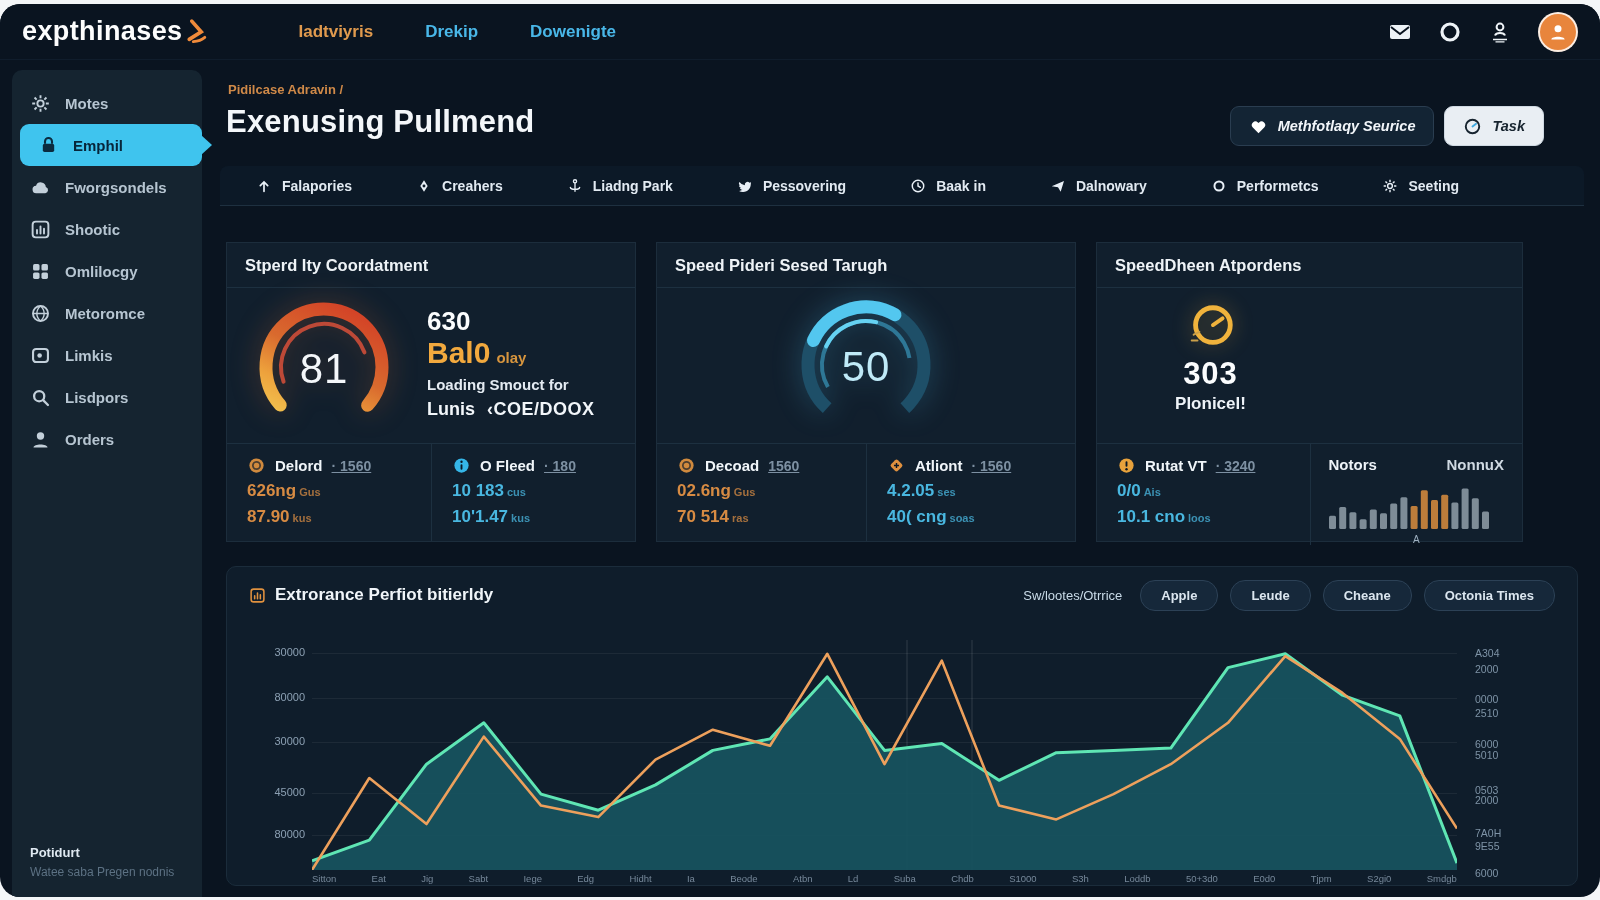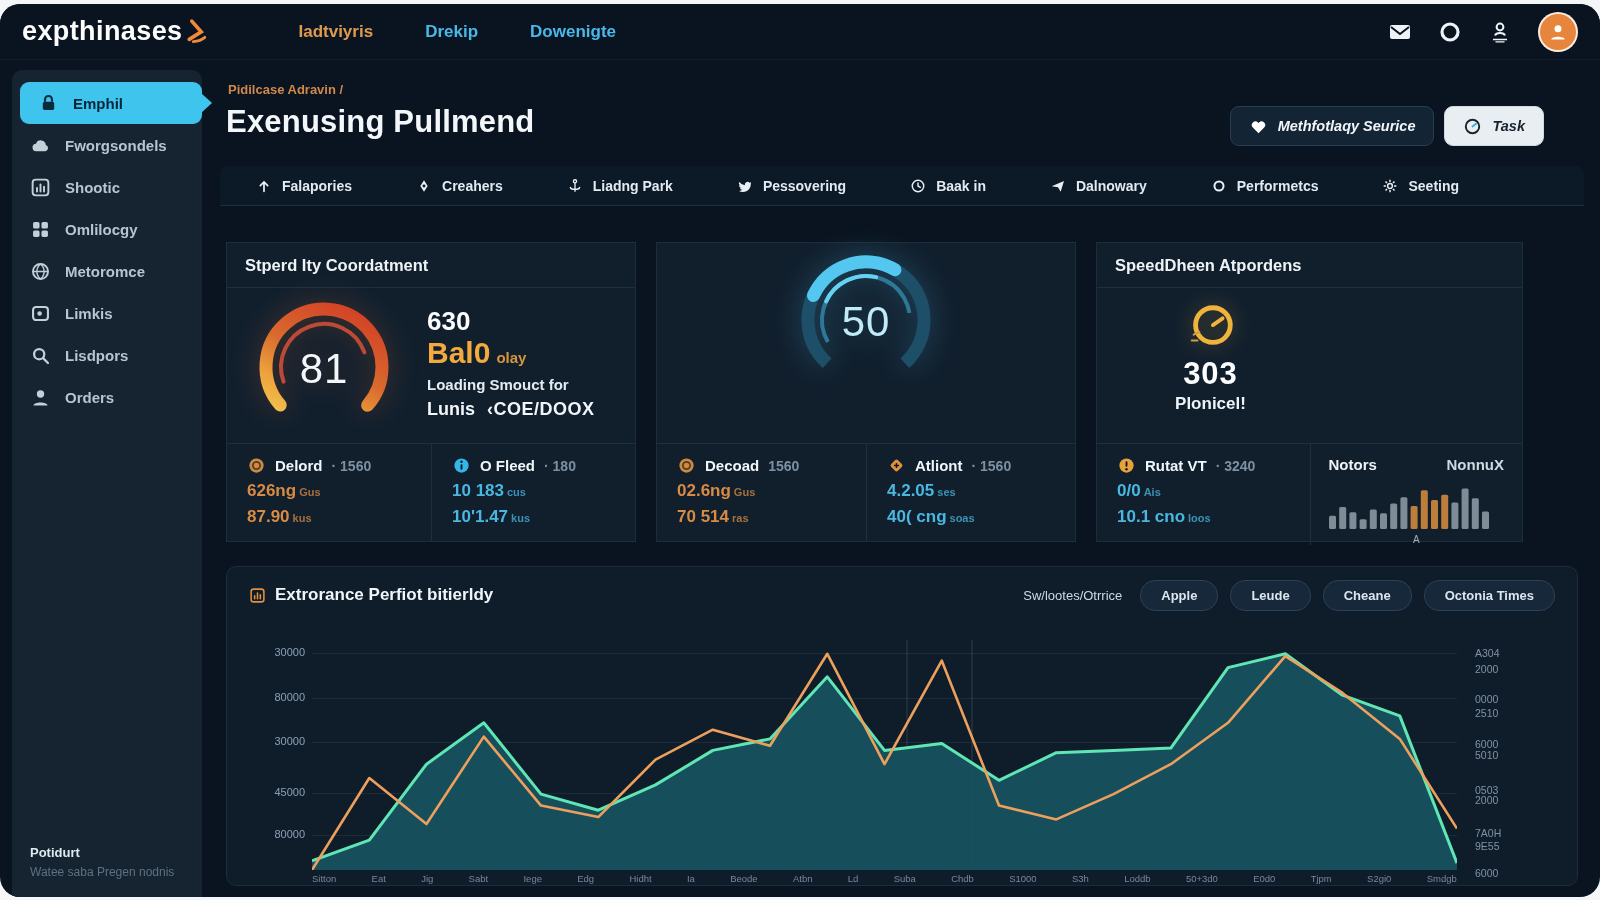--- a/index.html
+++ b/index.html
@@ -49,21 +49,21 @@
   
   .cards{position:absolute;left:6px;top:172px;display:grid;grid-template-columns:410px 420px 427px;gap:20px;}
   .card{position:relative;height:300px;background:#111f2d;border:1px solid #1c2d3c;border-radius:0;box-sizing:border-box;}
   .card-h{height:44px;display:flex;align-items:center;padding:0 18px;font-size:16.5px;font-weight:800;color:#eef3f7;border-bottom:1px solid #1d3040;}
   .card-b{position:relative;height:158px;}
   .card-stats{position:absolute;left:0;right:0;bottom:0;height:97px;border-top:1px solid #1d3040;display:grid;grid-template-columns:1fr 1fr;}
   .stat{padding:12px 0 0 20px;}
   .stat+.stat{border-left:1px solid #1d3040;}
   .stat-head{display:flex;align-items:center;gap:9px;font-size:15px;}
   .stat-head b{color:#f0f5f9;font-weight:800;}
-  .stat-head .badge{color:#7d90a2;font-weight:700;font-size:14px;}
+  .stat-head .badge{color:#7d90a2;font-weight:700;font-size:14px;text-decoration:underline;}
   .stat-head .ic{width:19px;height:19px;}
   .stat .v{font-size:17px;font-weight:800;margin-top:6px;}
   .stat .v small{font-size:11px;font-weight:700;opacity:.75;margin-left:3px;}
   .v.orange{color:#d78b43;}
   .v.blue{color:#49b7e0;}
   .gnum{position:absolute;color:#f4f7fa;font-size:42px;font-weight:400;letter-spacing:1px;}
   .gauge-wrap{position:absolute;}
   .g-warm{filter:drop-shadow(0 0 14px rgba(226,112,46,.28));}
   .g-cool{filter:drop-shadow(0 0 14px rgba(80,190,235,.3));}
   .c1-right{position:absolute;left:200px;top:18px;}
@@ -145,20 +145,31 @@
               <circle cx="12" cy="8" r="4.2" fill="currentColor"></circle>
               <path d="M4 21c0-4.5 16-4.5 16 0z" fill="currentColor"></path>
             </svg>
           </span>
         </span>
     </div>
   </div>
 
   <div class="sidebar">
     <div id="side-list">
+        <div class="side-item">
+          <span class="ic">
+            <svg viewBox="0 0 24 24">
+              <circle cx="12" cy="12" r="3.6" fill="none" stroke="currentColor" stroke-width="2.2"></circle>
+              <g stroke="currentColor" stroke-width="2.2">
+                <path d="M12 2.5v3.4M12 18.1v3.4M2.5 12h3.4M18.1 12h3.4M5.2 5.2l2.4 2.4M16.4 16.4l2.4 2.4M18.8 5.2l-2.4 2.4M7.6 16.4l-2.4 2.4"></path>
+              </g>
+            </svg>
+          </span>
+          <span>Motes</span>
+        </div>
         <div class="side-item active">
           <span class="ic">
             <svg viewBox="0 0 24 24">
               <path d="M8 10V7.5a4 4 0 018 0V10" fill="none" stroke="currentColor" stroke-width="2.4"></path>
               <rect x="5.5" y="10" width="13" height="9.5" rx="2" fill="currentColor"></rect>
             </svg>
           </span>
           <span>Emphil</span>
         </div>
         <div class="side-item">
@@ -383,20 +394,21 @@
               <b>O Fleed</b>
               <span class="badge">· 180</span>
             </div>
             <div class="v blue"><span>10 183</span><small>cus</small></div>
             <div class="v blue"><span>10'1.47</span><small>kus</small></div>
           </div>
         </div>
       </div>
 
       <div class="card">
+        <div class="card-h">Speed Pideri Sesed Tarugh</div>
         <div class="card-b">
           <div class="gauge-wrap g-cool" style="left:50%;top:2px;transform:translateX(-50%);width:150px;height:150px;">
             <svg viewBox="0 0 150 150" width="150" height="150">
               <circle cx="75" cy="75" r="58" fill="none" stroke="#1e4f68" stroke-width="13" stroke-dasharray="279 86" transform="rotate(132 75 75)"></circle>
               <circle cx="75" cy="75" r="58" fill="none" stroke="#53c7ef" stroke-width="13" stroke-linecap="round" stroke-dasharray="96 268" transform="rotate(205 75 75)"></circle>
               <circle cx="75" cy="75" r="44" fill="none" stroke="#2e7796" stroke-width="4" stroke-dasharray="154 123" transform="rotate(150 75 75)"></circle>
               <circle cx="75" cy="75" r="44" fill="none" stroke="#66d2f2" stroke-width="4" stroke-linecap="round" stroke-dasharray="60 217" transform="rotate(205 75 75)"></circle>
             </svg>
             <div class="gnum" style="left:50%;top:50%;transform:translate(-50%,-46%);color:#bfeaf8;">50</div>
           </div>

